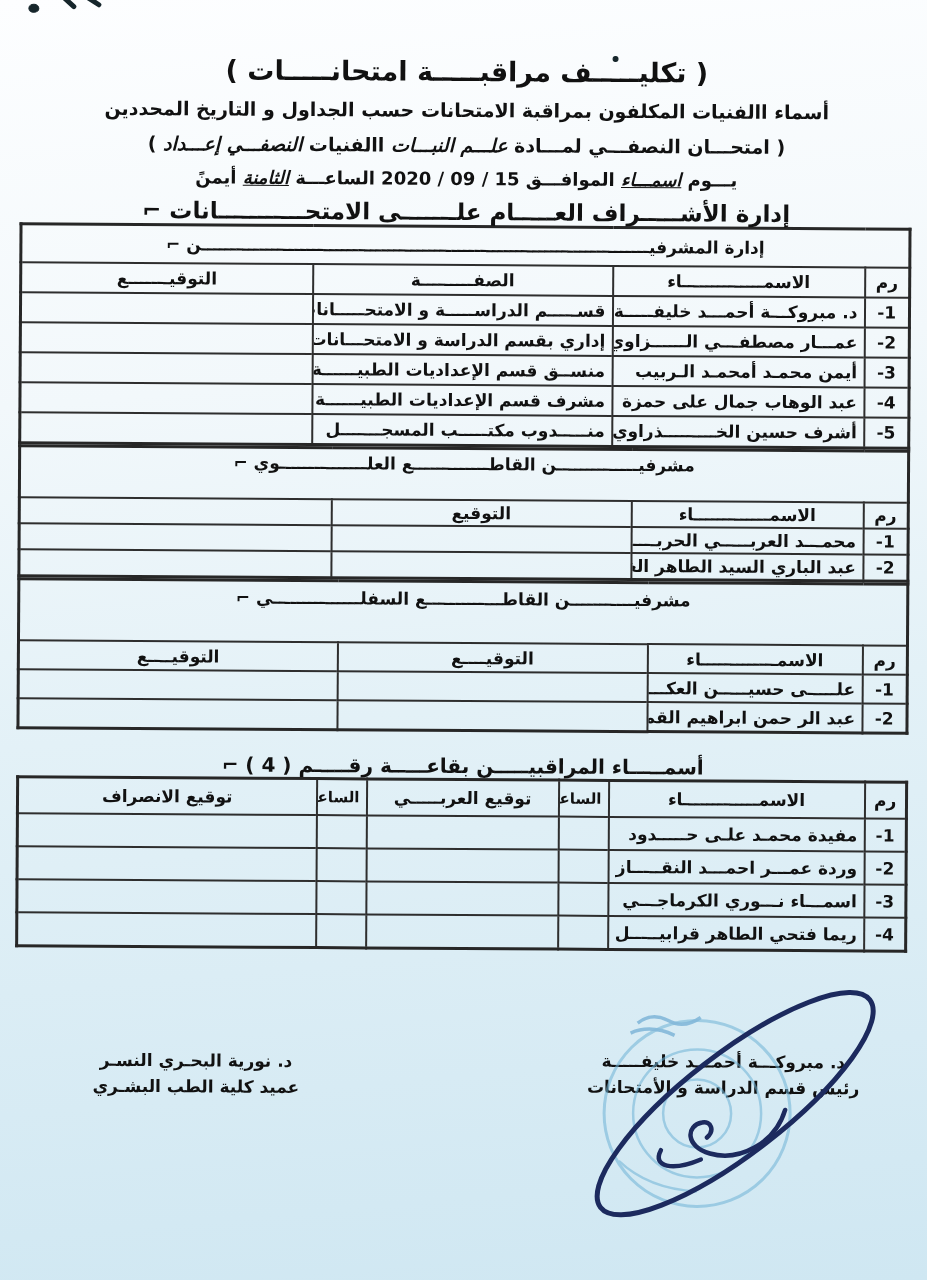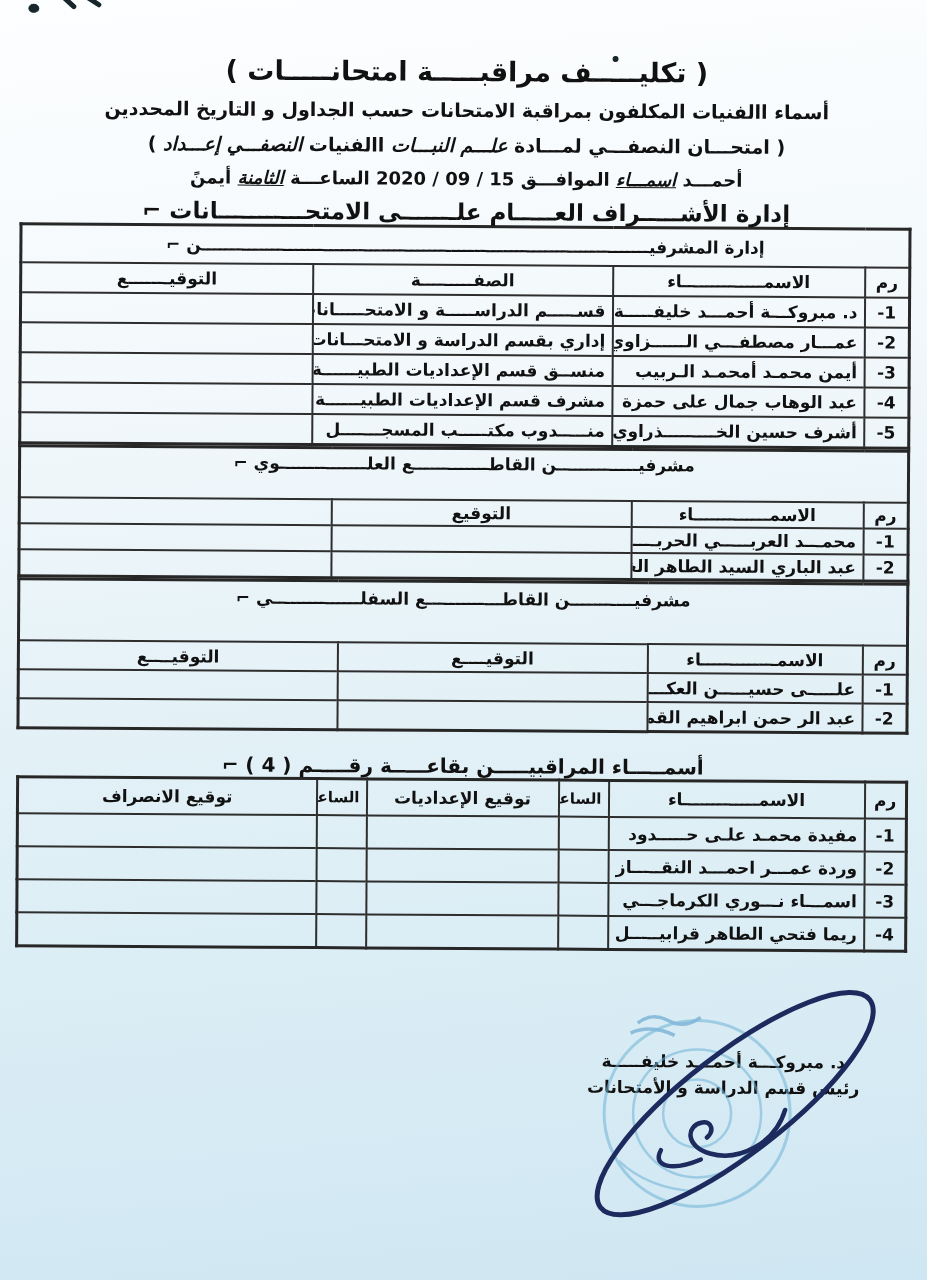--- a/index.html
+++ b/index.html
@@ -65,21 +65,21 @@
 
   <div class="hdr exam-line">
     <span>( امتحـــان النصفـــي لمـــادة</span>
     <span class="it">علـــم النبـــات</span>
     <span>االفنيات</span>
     <span class="it">النصفـــي إعـــداد</span>
     <span>)</span>
   </div>
 
   <div class="hdr date-line">
-    <span>أحمـــد</span>
+    <span>يـــوم</span>
     <span class="it">اسمـــاء</span>
     <span>الموافـــق 15 / 09 / 2020 الساعـــة</span>
     <span class="it">الثامنة</span>
     <span>أيمنً</span>
   </div>
 
   <div class="hdr admin-heading">إدارة الأشـــــراف العـــــام علـــــــى الامتحـــــــــــانات ⌐</div>
 
   <table class="doc t1">
     <colgroup>
@@ -204,21 +204,21 @@
         <col style="width:50px">
         <col style="width:192px">
         <col style="width:50px">
         <col style="width:299px">
       </colgroup>
     <tbody>
         <tr>
       <td class="hd">رم</td>
       <td class="hd">الاسمـــــــــــــاء</td>
       <td class="hd" style="font-size:15px">الساعة</td>
-      <td class="hd">توقيع الإعداديات</td>
+      <td class="hd">توقيع العربـــــي</td>
       <td class="hd" style="font-size:15px">الساعة</td>
       <td class="hd">توقيع الانصراف</td>
     </tr>
     <tr>
       <td class="num">1-</td>
       <td class="name">مفيدة محمـد علـى حـــــدود</td>
       <td></td>
       <td></td>
       <td></td>
       <td></td>
@@ -249,20 +249,22 @@
     </tr>
   </tbody>
     </table>
 
   <div class="footer">
     <div class="sig-block-right">
       <div>د. مبروكـــة أحمـــد خليفـــــة</div>
       <div>رئيس قسم الدراسة و الأمتحانات</div>
     </div>
     <div class="sig-block-left">
+      <div>د. نورية البحـري النسـر</div>
+      <div>عميد كلية الطب البشـري</div>
     </div>
   </div>
 
   <svg class="overlay" width="927" height="1280" viewBox="0 0 927 1280">
     <g fill="#16262b" stroke="#16262b">
       <ellipse cx="30" cy="11" rx="5" ry="4"></ellipse>
       <path d="M60 0 L70 9" stroke-width="5" fill="none" stroke-linecap="round"></path>
       <path d="M84 0 L95 7" stroke-width="5" fill="none" stroke-linecap="round"></path>
       <circle cx="612" cy="58" r="2.5"></circle>
     </g>

